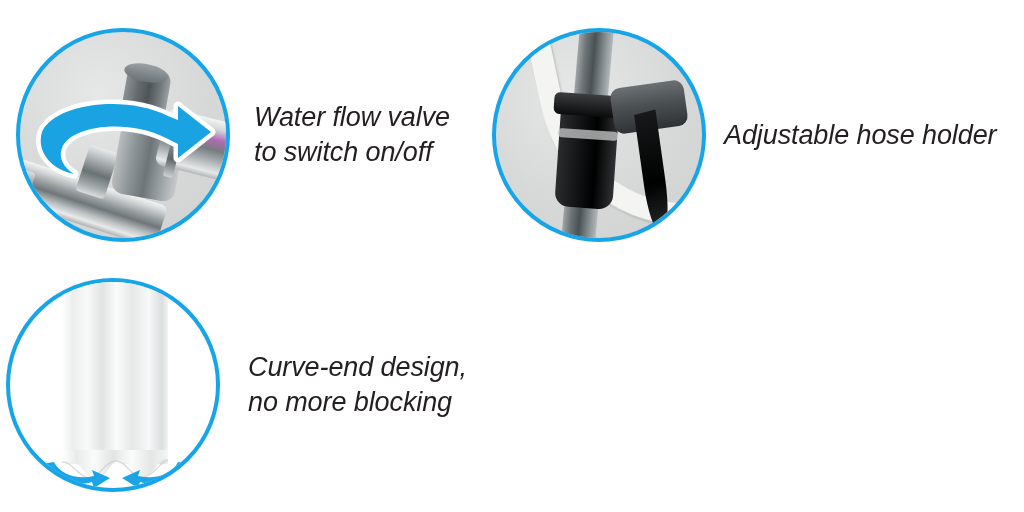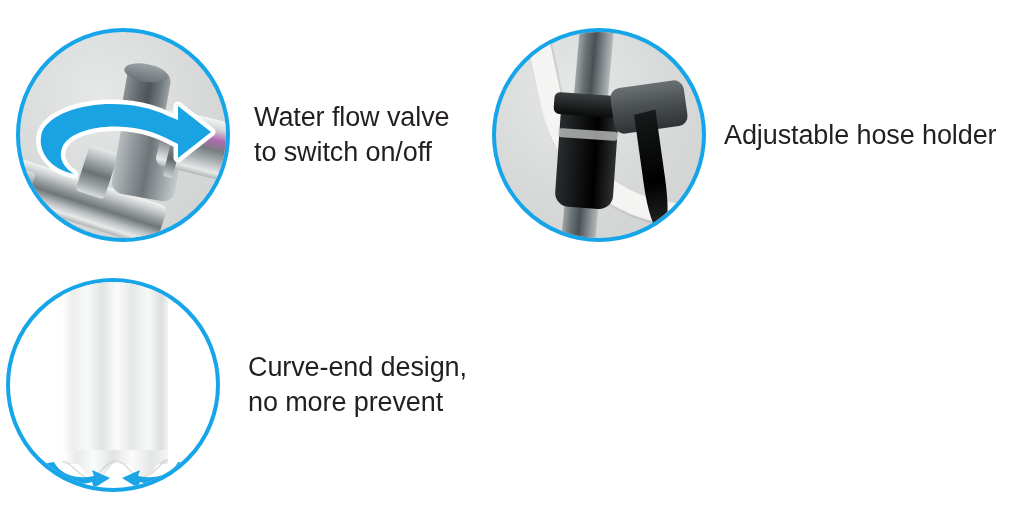--- a/index.html
+++ b/index.html
@@ -11,20 +11,21 @@
     height: 512px;
     background: #ffffff;
     font-family: "Liberation Sans", sans-serif;
     overflow: hidden;
   }
 
   .board {
     position: relative;
     width: 1024px;
     height: 512px;
+    font-style: italic;
   }
 
   
   .feature {
     position: absolute;
     display: flex;
     align-items: center;
   }
 
   .feature-1 { left: 16px;  top: 28px;  }
@@ -412,17 +413,17 @@
         </svg>
         <svg class="c3-arrows" viewBox="0 0 160 44">
           <path d="M6 6 C14 22, 34 30, 56 24 L58 30 L74 20 L56 12 L58 18
                    C40 22, 24 16, 18 4 Z" fill="#1ba5e6"></path>
           <path d="M154 6 C146 22, 126 30, 104 24 L102 30 L86 20 L104 12 L102 18
                    C120 22, 136 16, 142 4 Z" fill="#1ba5e6"></path>
         </svg>
       </div>
     </div>
     <div class="caption cap-3">Curve-end design,
-no more prevent</div>
+no more blocking</div>
   </div>
 
 
 </div>
 
 </body></html>

